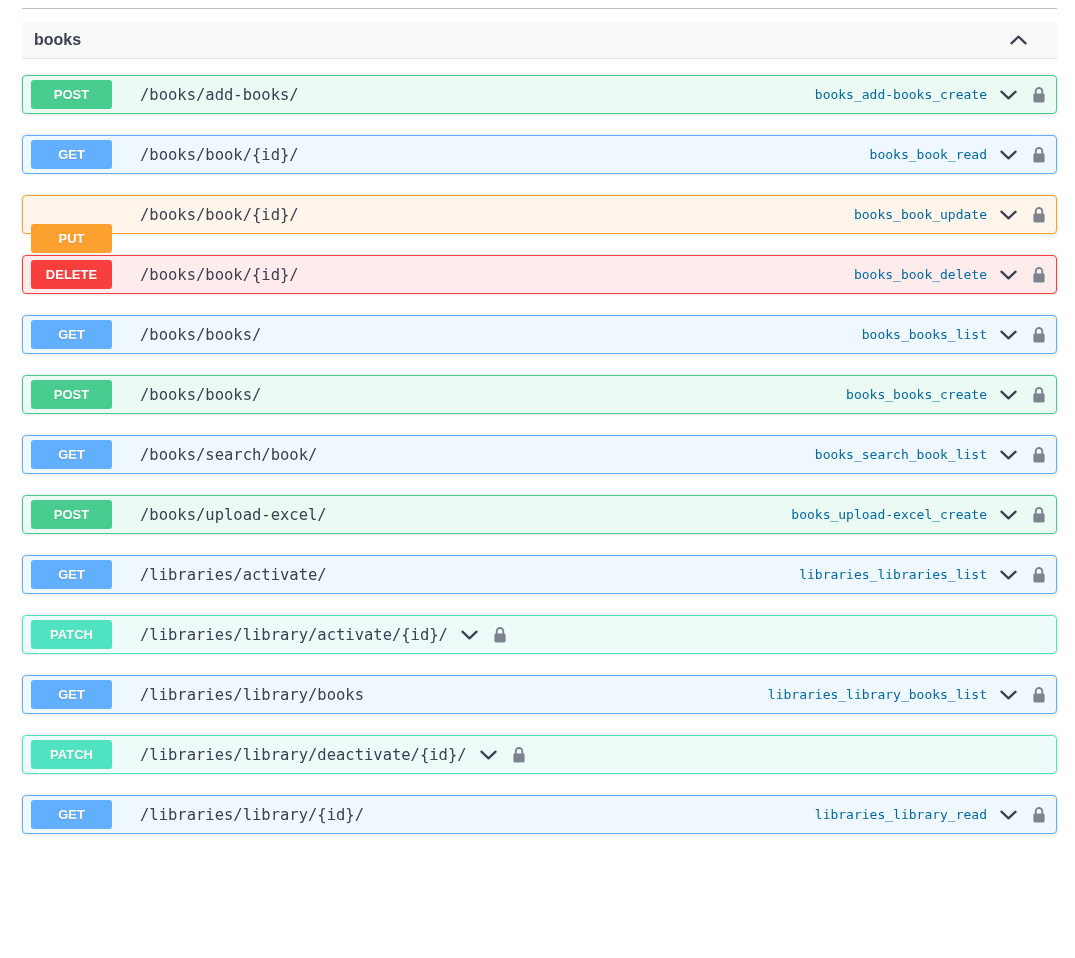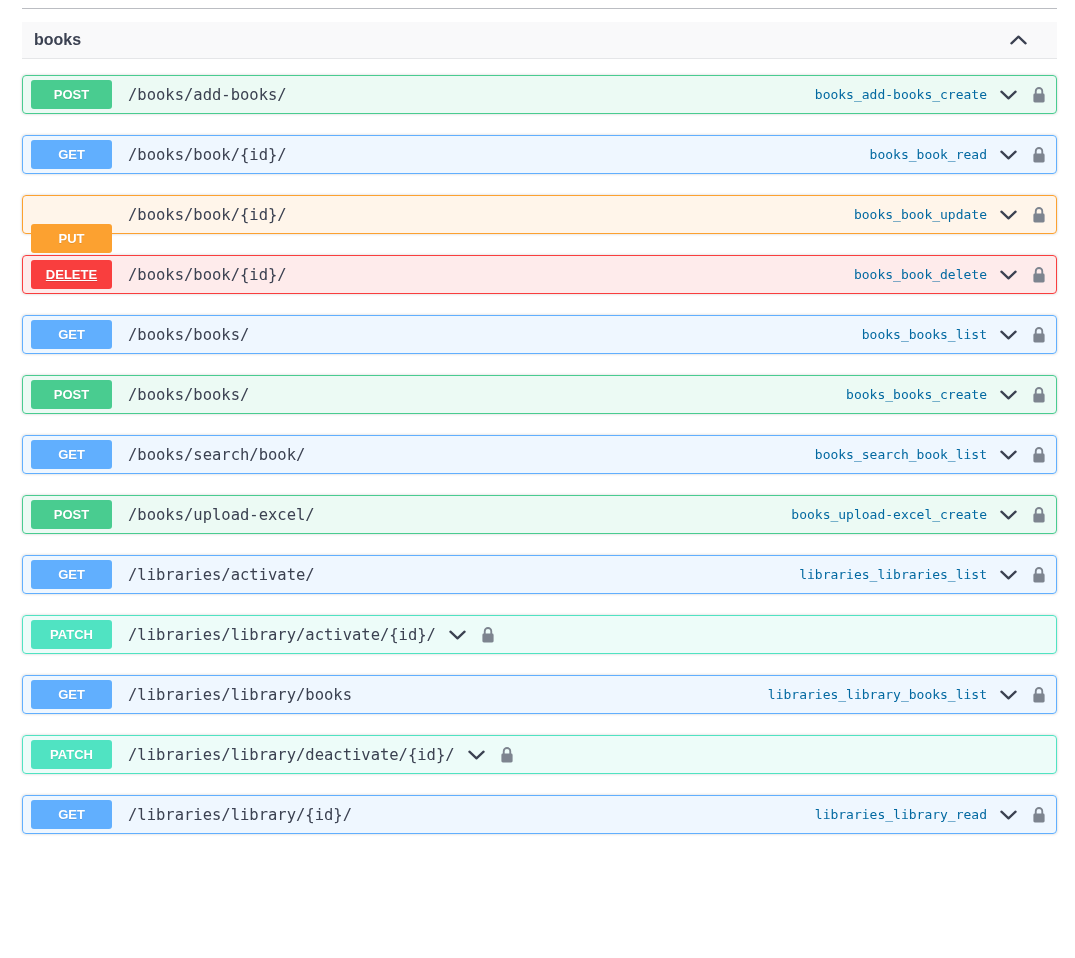--- a/index.html
+++ b/index.html
@@ -50,21 +50,21 @@
     padding: 7px 4px;
     border-radius: 3px;
     color: #fff;
     font-weight: 700;
     font-size: 13px;
     font-family: "Liberation Sans", sans-serif;
     text-shadow: 0 1px 0 rgba(0,0,0,.1);
     flex: none;
   }
   .path {
-    margin-left: 16px;
+    margin-left: 28px;
     font-family: "DejaVu Sans Mono", "Liberation Mono", monospace;
     font-size: 15.5px;
     color: #3b4151;
     white-space: nowrap;
   }
   .opid {
     margin-left: auto;
     font-family: "DejaVu Sans Mono", "Liberation Mono", monospace;
     font-size: 13px;
     color: #0369a1;
@@ -143,21 +143,21 @@
           </svg>
         </span>
         <button class="lock-btn">
           <svg width="14" height="18" viewBox="0 0 15 19">
             <path d="M4 8.5 V5.5 a3.5 3.5 0 0 1 7 0 V8.5" fill="none" stroke="#7d848f" stroke-width="2"></path>
             <rect x="1.5" y="8" width="12" height="9.5" rx="1.6" fill="#7d848f"></rect>
           </svg>
         </button>
       </div>
       <div class="opblock" style="border-color: rgb(249, 62, 62); background: rgba(249, 62, 62, 0.1);">
-        <span class="method-badge" style="background: rgb(249, 62, 62); text-decoration: underline;">DELETE</span>
+        <span class="method-badge" style="background: rgb(249, 62, 62);">DELETE</span>
         <span class="path">/books/book/{id}/</span>
         <span class="opid">books_book_delete</span>
         <span class="row-chevron">
           <svg width="17" height="10" viewBox="0 0 18 10">
             <path d="M1.5 1.5 L9 8.5 L16.5 1.5" fill="none" stroke="#3b4151" stroke-width="2.4" stroke-linecap="round" stroke-linejoin="round"></path>
           </svg>
         </span>
         <button class="lock-btn">
           <svg width="14" height="18" viewBox="0 0 15 19">
             <path d="M4 8.5 V5.5 a3.5 3.5 0 0 1 7 0 V8.5" fill="none" stroke="#7d848f" stroke-width="2"></path>

